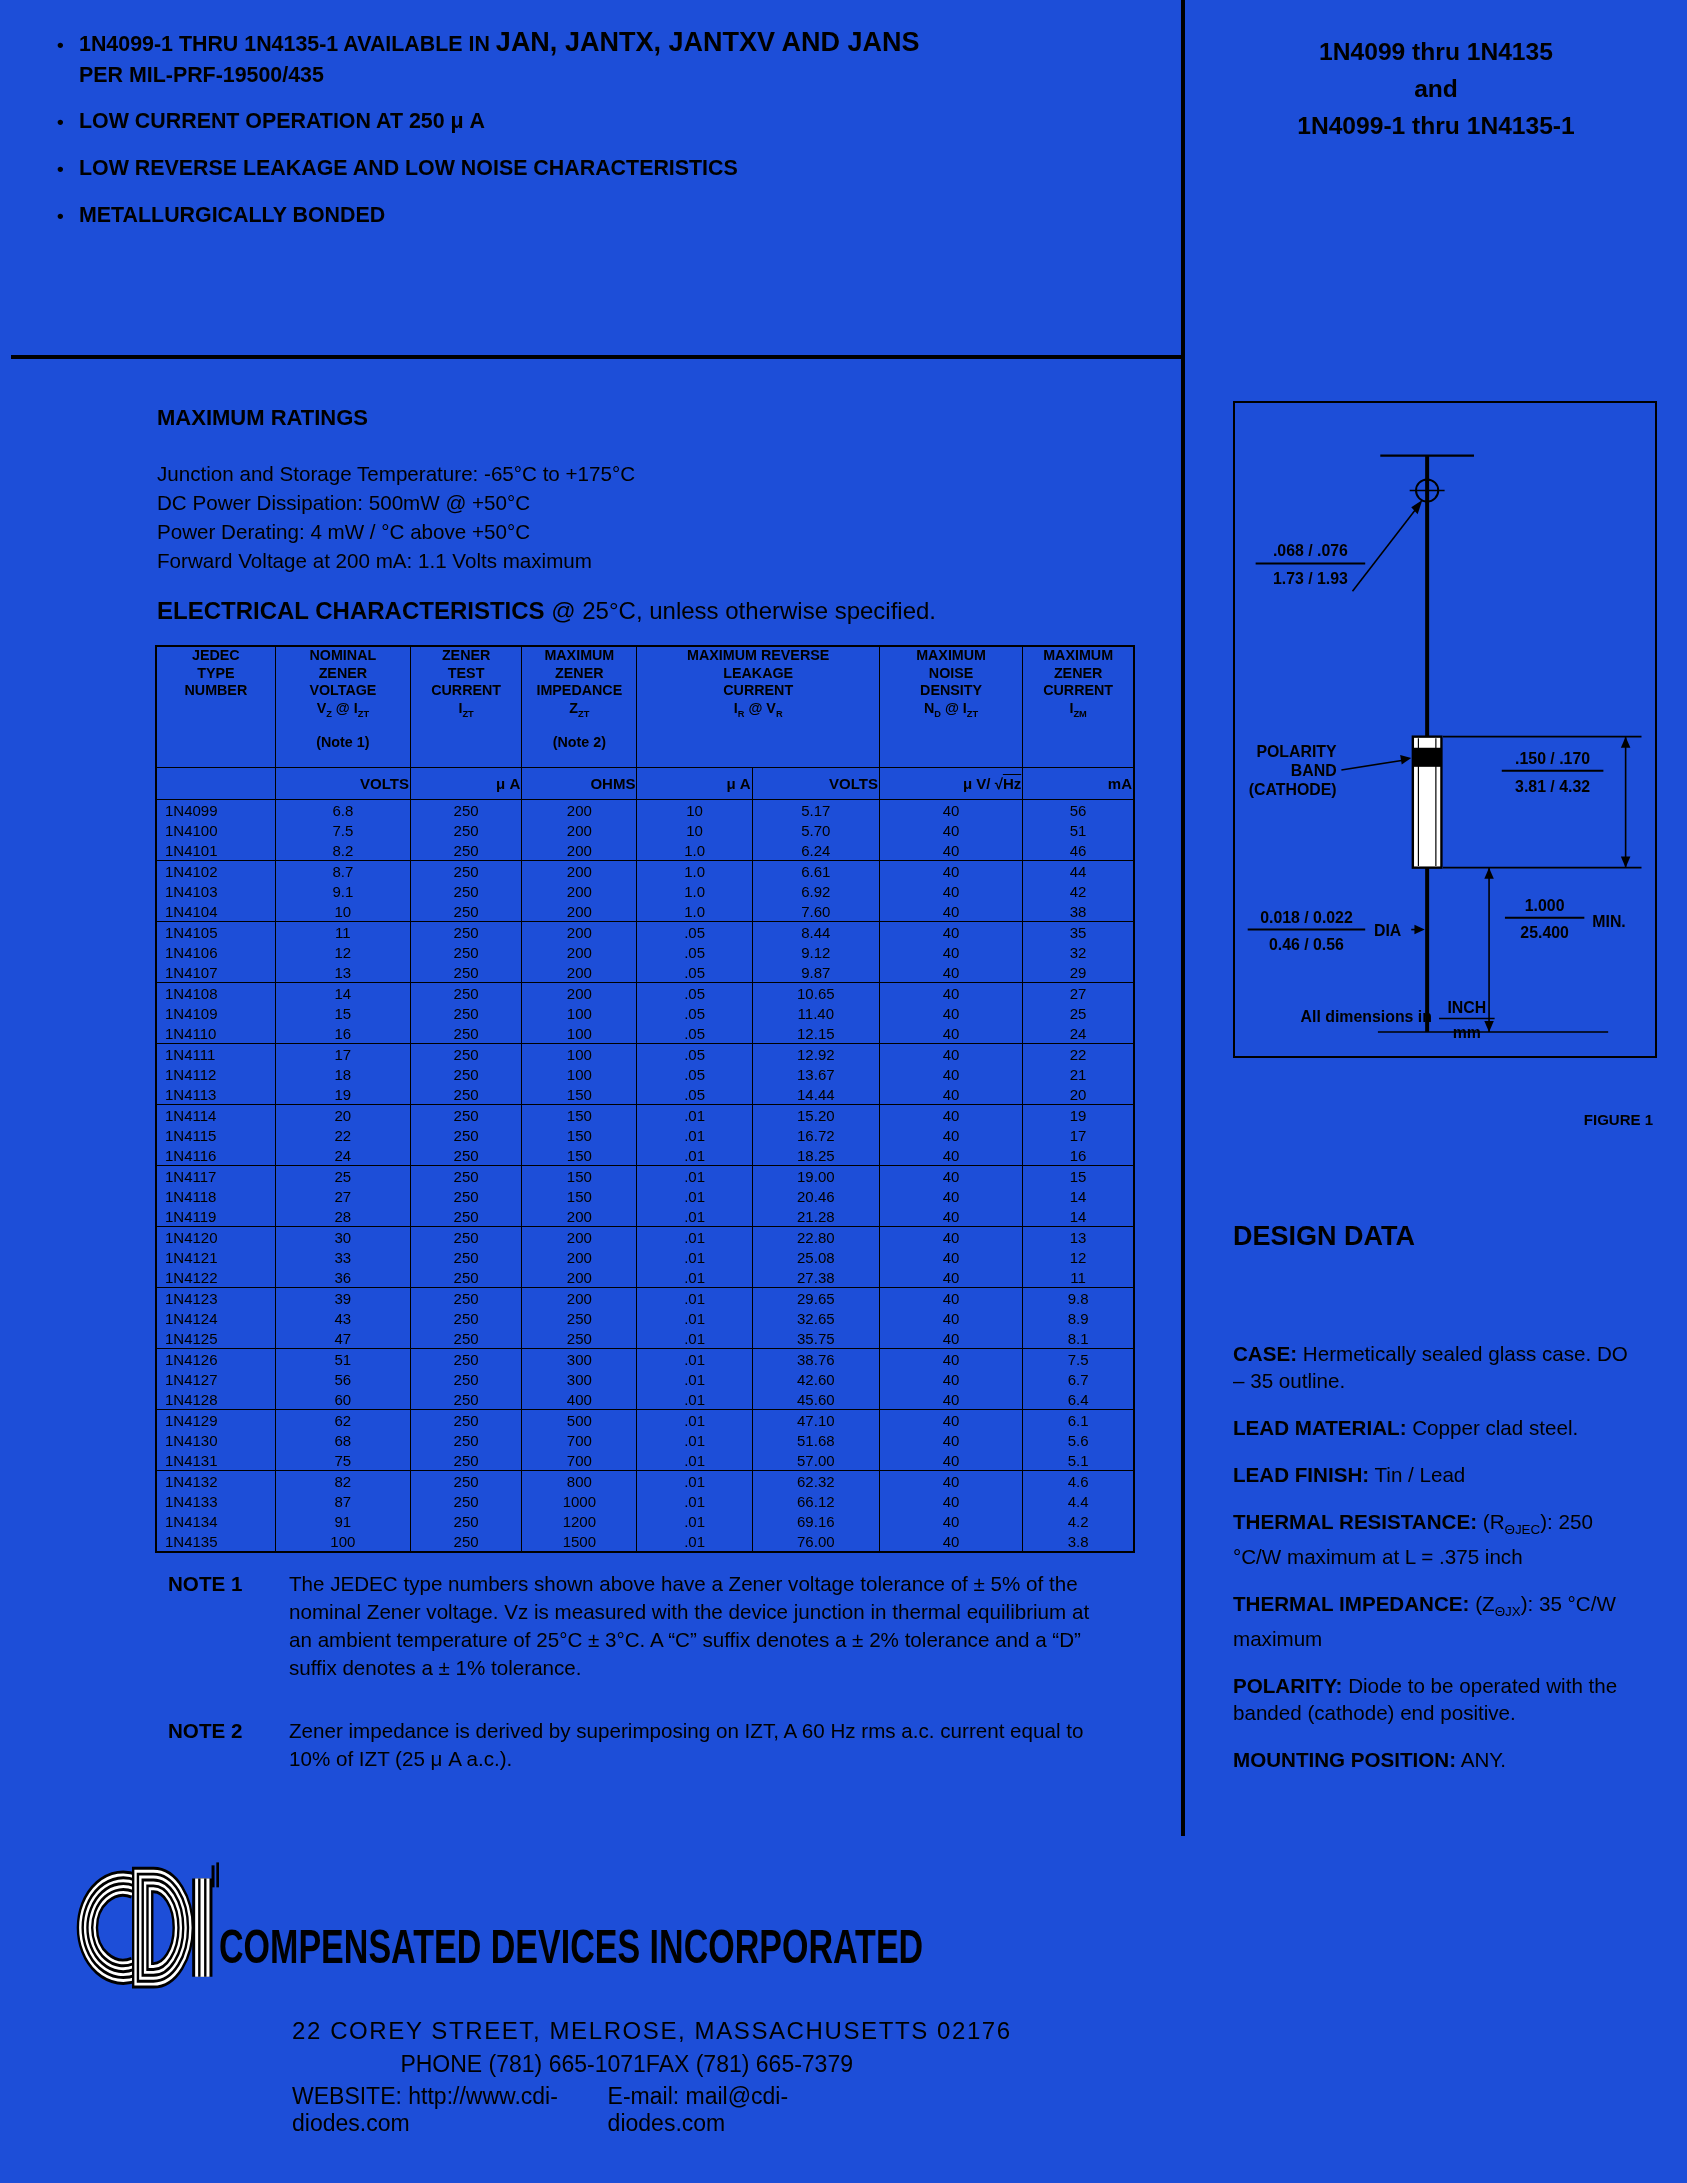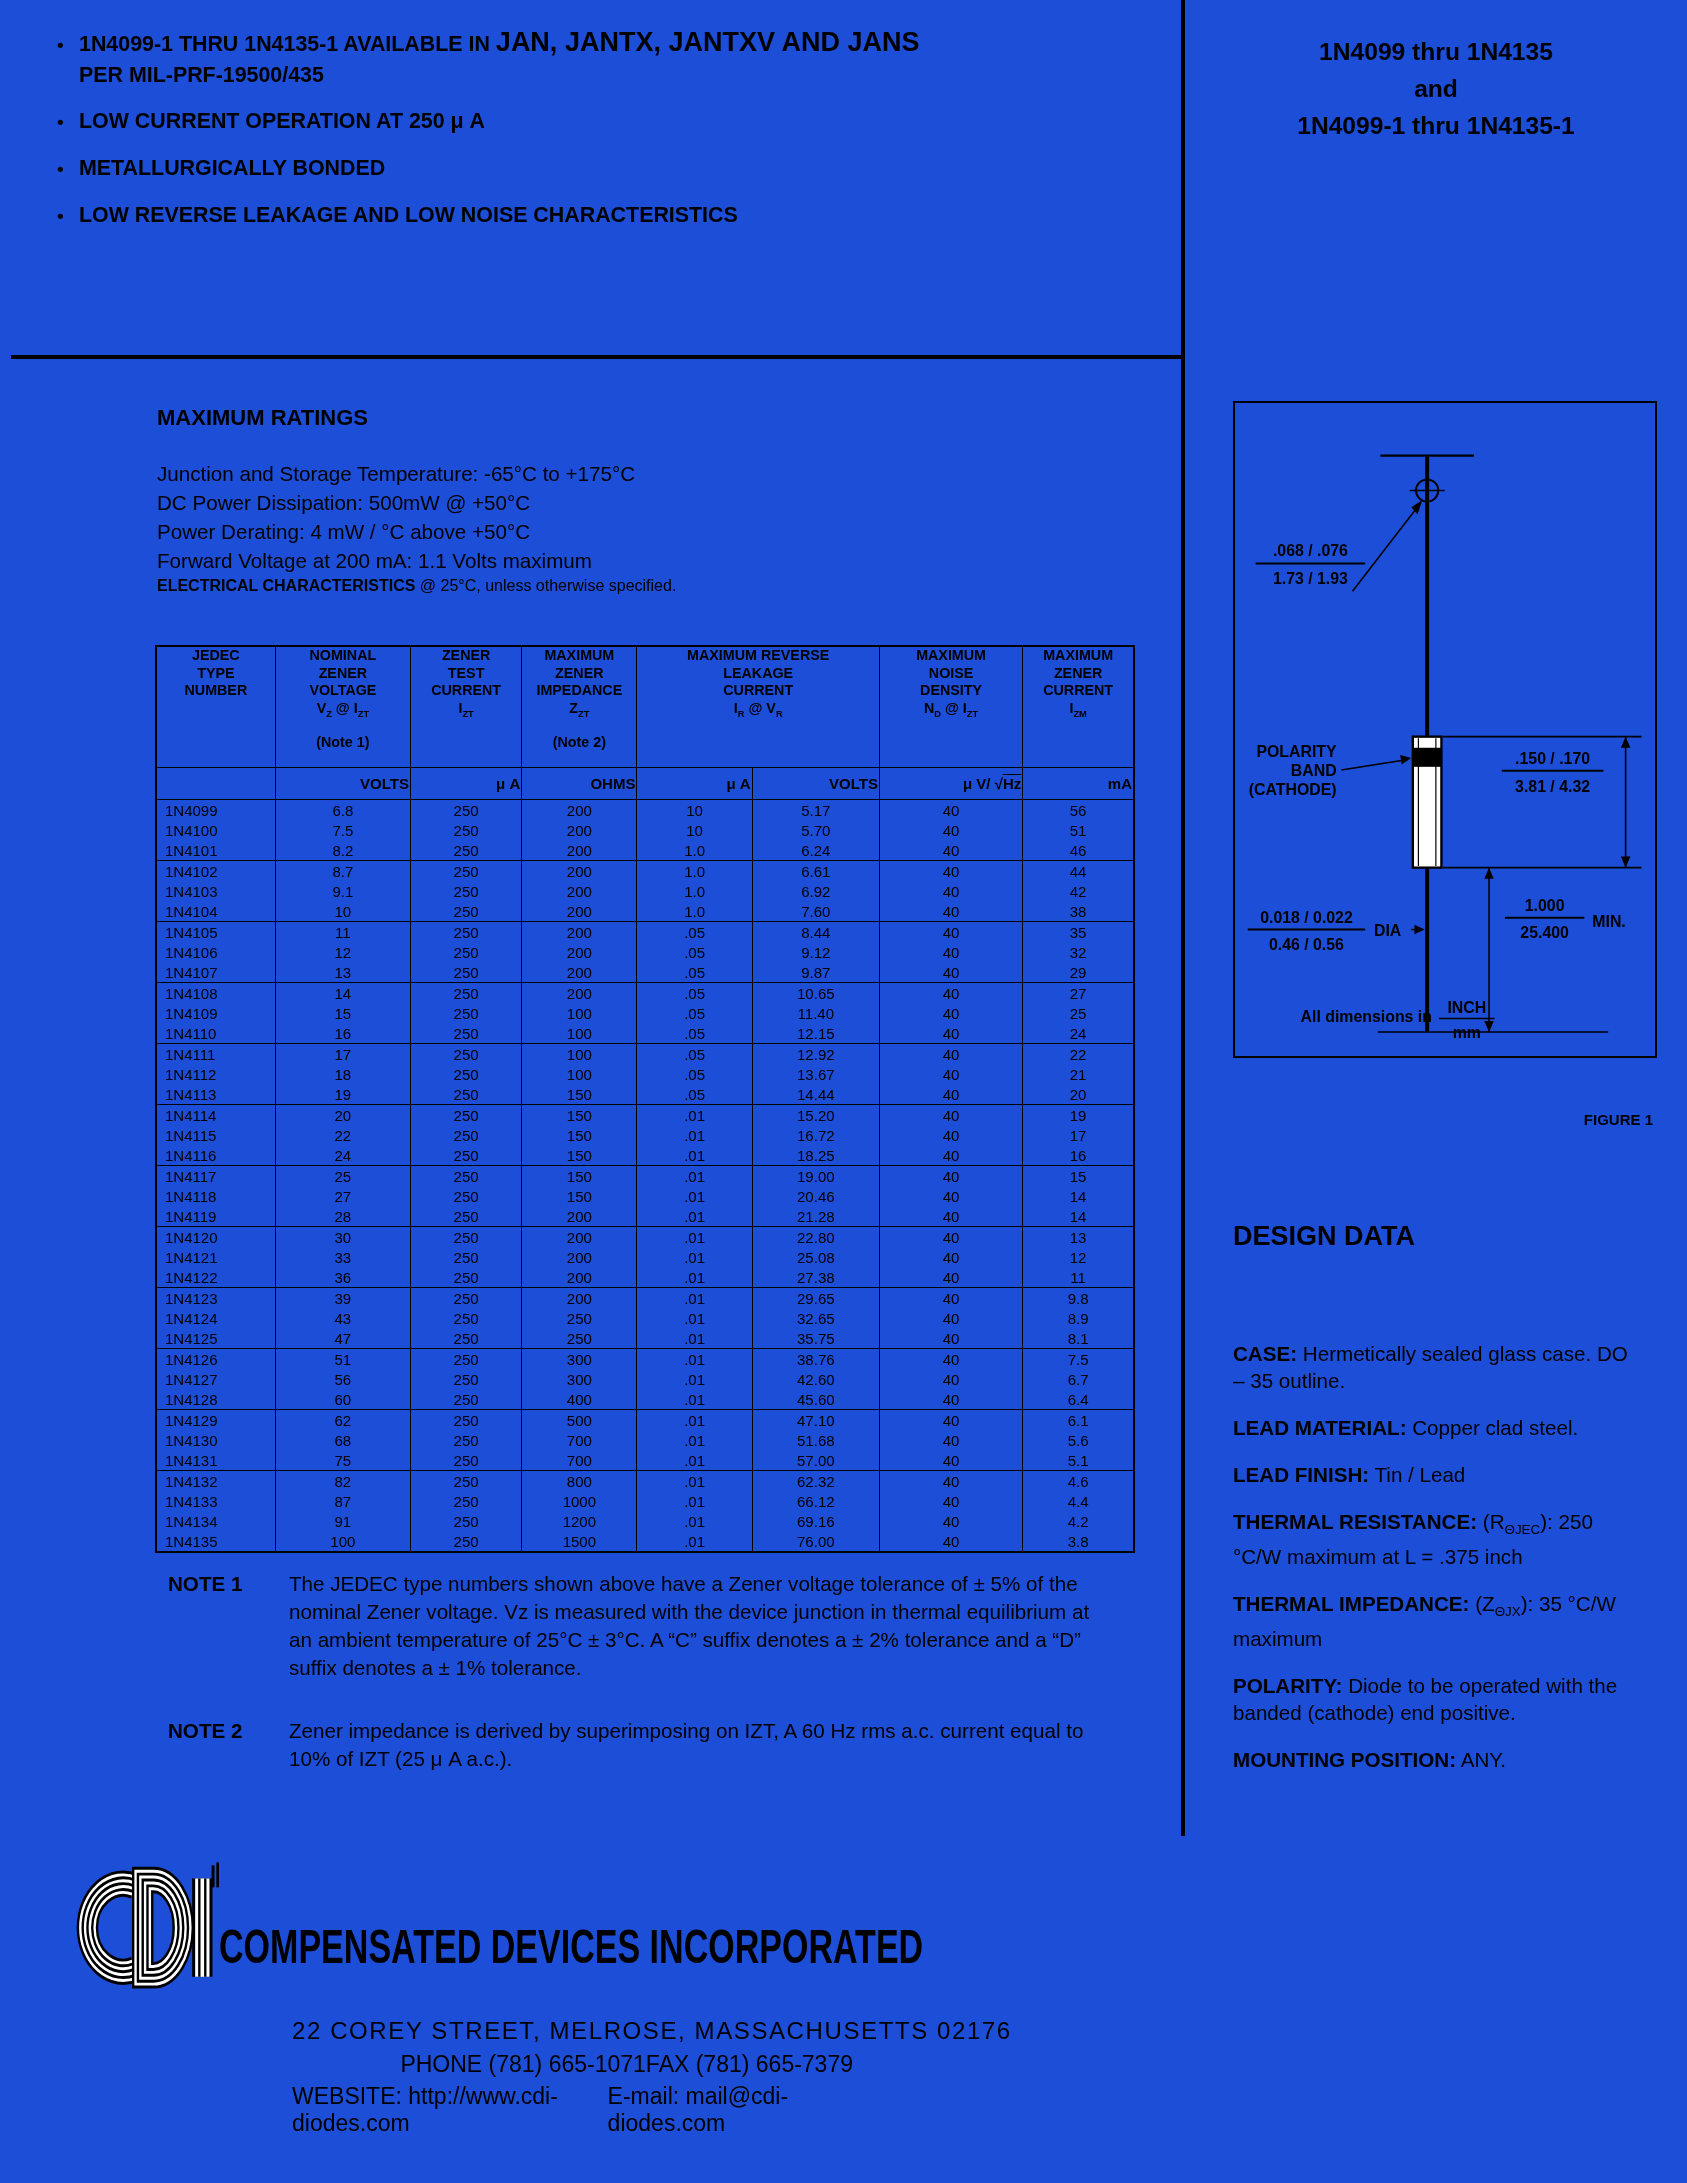--- a/index.html
+++ b/index.html
@@ -11,21 +11,21 @@
   .bullets{position:absolute;left:57px;top:27px;width:1111px}
   .bullet{font-weight:bold;font-size:21.4px;line-height:30px;margin-bottom:16px}
   .bullet .dot{display:inline-block;width:22px;font-size:19px}
   .bullet .big{font-size:27px}
   .bullet .line2{padding-left:22px}
 
   .doc-title{position:absolute;left:1188px;top:33px;width:496px;text-align:center;font-weight:bold;font-size:24.6px;line-height:37px}
 
   .sec-heading{position:absolute;font-weight:bold;font-size:22px}
   .ratings{position:absolute;left:157px;top:459px;font-size:20.6px;line-height:29px}
-  .elec-line{position:absolute;left:157px;top:577px;font-size:16px}
+  .elec-line{position:absolute;left:157px;top:597px;font-size:24px}
   .elec-line .bold{font-weight:bold}
 
   .elec-table{position:absolute;left:155px;top:645px;border-collapse:collapse;table-layout:fixed;width:980px;border:2.4px solid #000}
   .elec-table th,.elec-table td{border-left:1.6px solid #000;border-right:1.6px solid #000}
   .elec-table thead tr:first-child th{height:119px;font-size:14.3px;line-height:17.5px;font-weight:bold;vertical-align:top;padding-top:0;text-align:center}
   .note-ref{margin-top:11px;font-size:14.3px;font-weight:bold}
   .elec-table .units th{height:29px;font-size:15px;font-weight:bold;border-top:1.6px solid #000;border-bottom:1.6px solid #000;text-align:right}
   .elec-table td{font-size:15px;height:20px;text-align:center;padding:0 1.6px}
   .elec-table td.jedec{text-align:left;padding-left:8px}
   .elec-table tr.group-start td{border-top:1.6px solid #000}
@@ -57,22 +57,22 @@
 <body>
 
 <div class="page">
 
   <div class="vrule"></div>
   <div class="hrule"></div>
 
   <div class="bullets">
       <div class="bullet"><span class="dot">•</span><span>1N4099-1 THRU 1N4135-1 AVAILABLE IN </span><span class="big">JAN, JANTX, JANTXV AND JANS</span><div class="line2">PER MIL-PRF-19500/435</div></div>
       <div class="bullet"><span class="dot">•</span><span>LOW CURRENT OPERATION AT 250 μ A</span></div>
+      <div class="bullet"><span class="dot">•</span><span>LOW REVERSE LEAKAGE AND LOW NOISE CHARACTERISTICS</span></div>
       <div class="bullet"><span class="dot">•</span><span>METALLURGICALLY BONDED</span></div>
-      <div class="bullet"><span class="dot">•</span><span>LOW REVERSE LEAKAGE AND LOW NOISE CHARACTERISTICS</span></div>
     </div>
 
   <div class="doc-title">
     <div>1N4099 thru 1N4135</div>
     <div>and</div>
     <div>1N4099-1 thru 1N4135-1</div>
   </div>
 
   <div class="sec-heading" style="left:157px;top:405px">MAXIMUM RATINGS</div>
   <div class="ratings">

